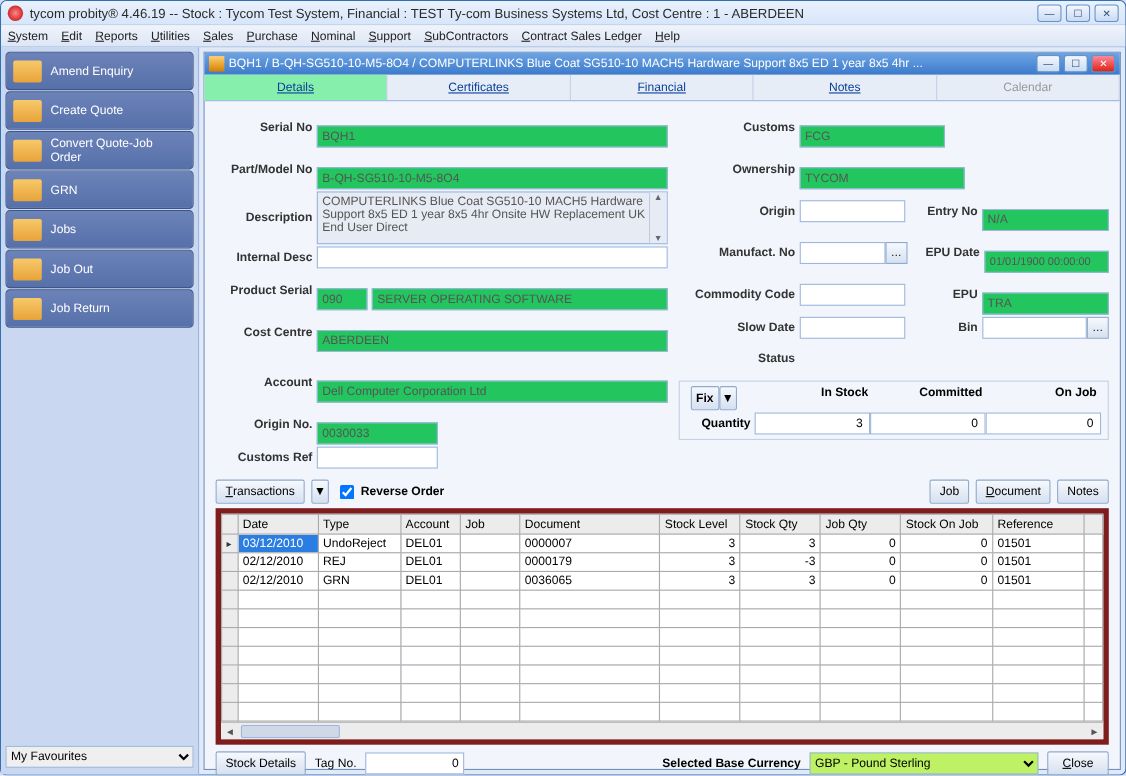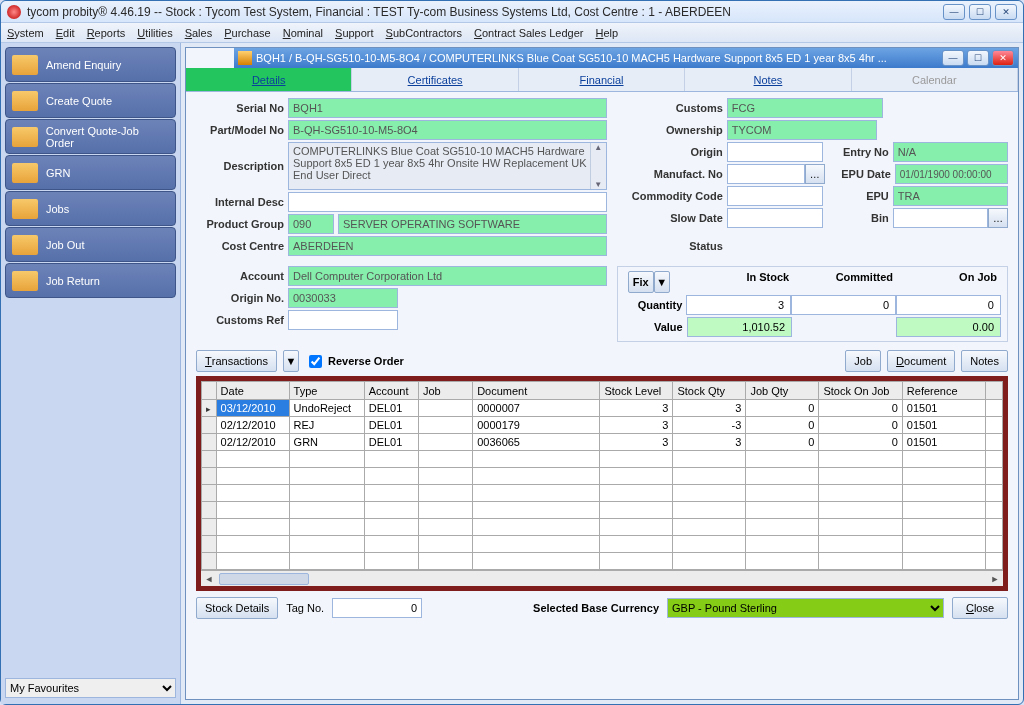--- a/index.html
+++ b/index.html
@@ -13,37 +13,37 @@
   .menubar span { color:#222;text-align:center;}
   .menubar span u { text-decoration:underline;}
   .body { display:flex; height:calc(100% - 42px);}
   .sidebar { width:180px; background:#c9d7f1; border-right:1px solid #9cb6de; padding:4px; display:flex; flex-direction:column; gap:0;}
   .sidebtn { height:35px; margin-bottom:1px; background:linear-gradient(#6c83b8,#5670aa); border:1px solid #3d5588; border-radius:4px; display:flex; align-items:center; padding:0 6px; color:#fff; font-size:11px; cursor:pointer;}
   .sidebtn .ico { width:26px;height:20px; background:linear-gradient(#f7c96a,#e8a33a); border-radius:2px; margin-right:8px;}
   .favbar { margin-top:auto; height:22px; display:flex;}
   .favbar select { flex:1; font-size:11px;}
   .main { flex:1; position:relative; padding:4px;}
   .inner-window { position:absolute; inset:4px; background:#f2f5fb; border:1px solid #6e91c0;}
-  .inner-title { height:20px; background:linear-gradient(#6da4e3,#3c7acb); color:#fff; display:flex; align-items:center; padding:0 4px; font-size:11px;margin-left:48px;}
+  .inner-title { height:20px; background:linear-gradient(#6da4e3,#3c7acb); color:#fff; display:flex; align-items:center; padding:0 4px; font-size:11px;}
   .inner-title .ico2 { width:14px;height:14px; background:linear-gradient(#ffd070,#d58000); margin-right:4px;}
   .inner-title .controls { margin-left:auto; display:flex; gap:3px;}
   .inner-title .controls .wbtn { background:linear-gradient(#f3f7fd,#c9dbf2);}
   .inner-title .controls .close { background:linear-gradient(#f89,#d21); color:#fff;}
   .tabs { height:24px; display:flex; border-bottom:1px solid #9cb6de; background:#e7edf7;}
   .tab { flex:1; display:flex; align-items:center; justify-content:center; font-size:11px; border-right:1px solid #c3d0e6; cursor:pointer;}
-  .tab.active { background:#22c55e;}
+  .tab.active { background:#86efac;}
   .tab a { color:#0a3f9b; text-decoration:underline;}
   .tab.disabled { color:#999;}
   .form-area { display:flex; gap:10px; padding:6px 10px;}
   .col { flex:1;}
   .row { display:flex; align-items:center; margin-bottom:2px; min-height:20px;}
   .lbl { width:92px; text-align:right; padding-right:4px; font-weight:bold; font-size:11px; color:#333;}
   .lbl2 { width:110px; text-align:right; padding-right:4px; font-weight:bold; font-size:11px; color:#333;}
   .fld { height:20px; background:#fff; border:1px solid #9cb6de; flex:1; padding:0 4px; font-size:11px; display:flex; align-items:center;}
-  .fld.ro { background:#86efac; color:#555;}
+  .fld.ro { background:#22c55e; color:#555;margin-top:16px;}
   .fld.small { flex:none; width:46px;}
   .fld.med { flex:none; width:110px;}
   .dotbtn { width:20px;height:20px; background:linear-gradient(#f6f9fd,#d5e0f0); border:1px solid #8faacd; font-size:10px; display:flex; align-items:center; justify-content:center; cursor:pointer;}
   .textarea { height:48px; background:#e6ebf4; border:1px solid #9cb6de; flex:1; padding:2px 4px; font-size:11px; color:#555; position:relative;}
   .textarea .scroll { position:absolute; right:0; top:0; bottom:0; width:16px; background:#e6ebf4; border-left:1px solid #c0cde0; display:flex; flex-direction:column; justify-content:space-between; align-items:center; font-size:8px; color:#667;}
   .stock-sum { border:1px solid #c3d0e6; padding:4px 6px; margin-top:2px;}
   .stock-sum .hdr { display:flex; font-weight:bold; text-align:right;}
   .stock-sum .hdr div, .stock-sum .vals div { flex:1; text-align:right; padding:0 4px;}
   .stock-sum .vals { display:flex; text-align:right;}
   .stock-sum .vals .cell { height:20px; border:1px solid #9cb6de; background:#fff; display:flex; align-items:center; justify-content:flex-end; padding:0 6px; flex:1;}
@@ -173,21 +173,21 @@
                     <span>▲</span>
                     <span>▼</span>
                   </div>
               </div>
             </div>
             <div class="row">
                 <div class="lbl">Internal Desc</div>
                 <div class="fld"></div>
               </div>
             <div class="row">
-                <div class="lbl">Product Group</div>
+                <div class="lbl">Product Serial</div>
                 <div class="fld ro small">090</div>
                 <div style="width:4px"></div>
                 <div class="fld ro">SERVER OPERATING SOFTWARE</div>
               </div>
             <div class="row">
                 <div class="lbl">Cost Centre</div>
                 <div class="fld ro">ABERDEEN</div>
               </div>
             <div style="height:8px"></div>
             <div class="row">
@@ -200,21 +200,21 @@
               </div>
             <div class="row">
                 <div class="lbl">Customs Ref</div>
                 <div class="fld med"></div>
               </div>
           </div>
 
           <div class="col">
             <div class="row">
                 <div class="lbl2">Customs</div>
-                <div class="fld ro" style="flex:none;width:156px">FCG</div>
+                <div class="fld ro" style="flex:none;width:132px">FCG</div>
               </div>
             <div class="row">
                 <div class="lbl2">Ownership</div>
                 <div class="fld ro" style="flex:none;width:150px">TYCOM</div>
               </div>
             <div class="row">
               <div class="lbl2">Origin</div>
                 <div class="fld" style="flex:none;width:96px"></div>
               <div class="lbl2" style="width:70px">Entry No</div>
                 <div class="fld ro" style="flex:1">N/A</div>
@@ -251,26 +251,20 @@
                     </div><div class="btn" style="display:inline-flex;width:16px;padding:0;justify-content:center">▼</div></div>
                 <div>In Stock</div>
                 <div>Committed</div>
                 <div>On Job</div>
               </div>
               <div class="vals" style="margin-top:2px">
                 <div style="flex:0.6;font-weight:bold;text-align:right;align-self:center">Quantity</div>
                 <div class="cell">3</div>
                 <div class="cell">0</div>
                 <div class="cell">0</div>
-              </div>
-              <div class="vals" style="margin-top:2px">
-                <div style="flex:0.6;font-weight:bold;text-align:right;align-self:center">Value</div>
-                <div class="cell green">1,010.52</div>
-                <div class="cell" style="border:none;background:transparent"></div>
-                <div class="cell green">0.00</div>
               </div>
             </div>
           </div>
         </div>
 
         <div class="trans-bar">
           <div class="btn"><u>T</u>ransactions</div>
           <div class="btn" style="width:16px;padding:0;justify-content:center">▼</div>
           <label class="chk">
               <input type="checkbox" checked="" style=""> 
@@ -464,19 +458,19 @@
               <div class="arrow">►</div>
             </div>
         </div>
 
         <div class="bottom-bar">
           <div class="btn">Stock Details</div>
           <span>Tag No.</span>
           <div class="fld" style="flex:none;width:90px;text-align:right;justify-content:flex-end">0</div>
           <div class="spacer"></div>
           <span style="font-weight:bold">Selected Base Currency</span>
-          <select class="combo" style="width:277px;background:#84cc16"><option>GBP - Pound Sterling</option></select>
+          <select class="combo" style="width:208px;background:#bef264"><option>GBP - Pound Sterling</option></select>
           <div class="btn" style="width:56px;justify-content:center"><u>C</u>lose</div>
         </div>
       </div>
     </div>
   </div>
 </div>
 
 </body></html>

